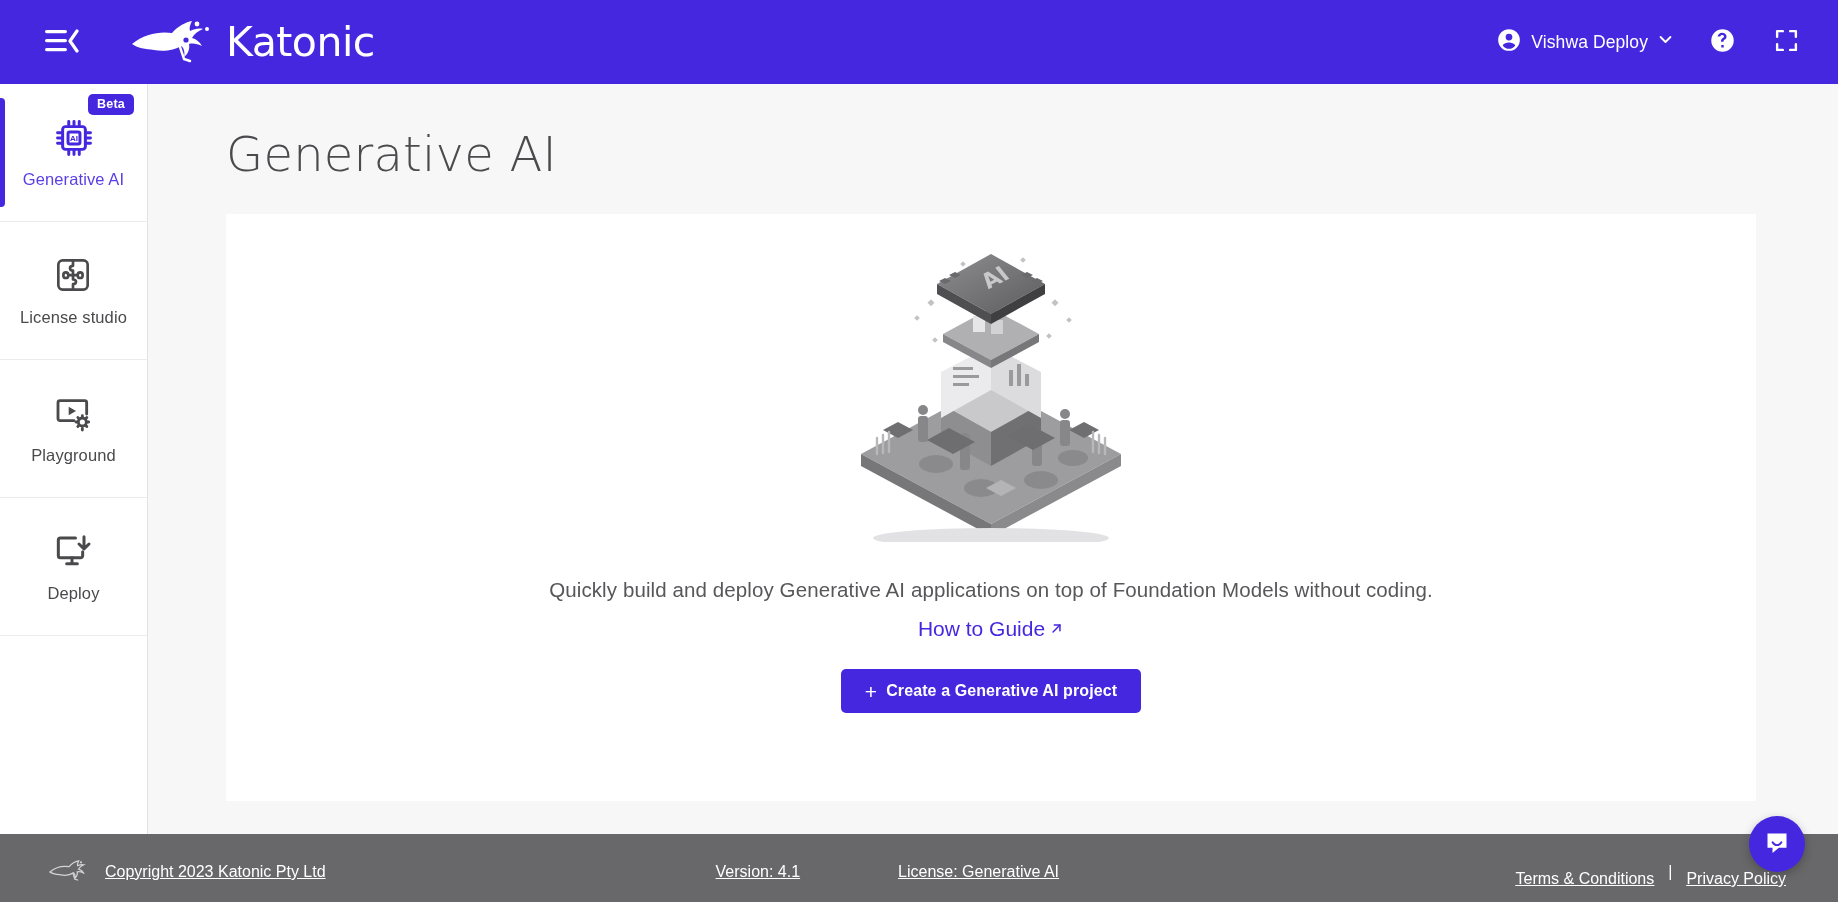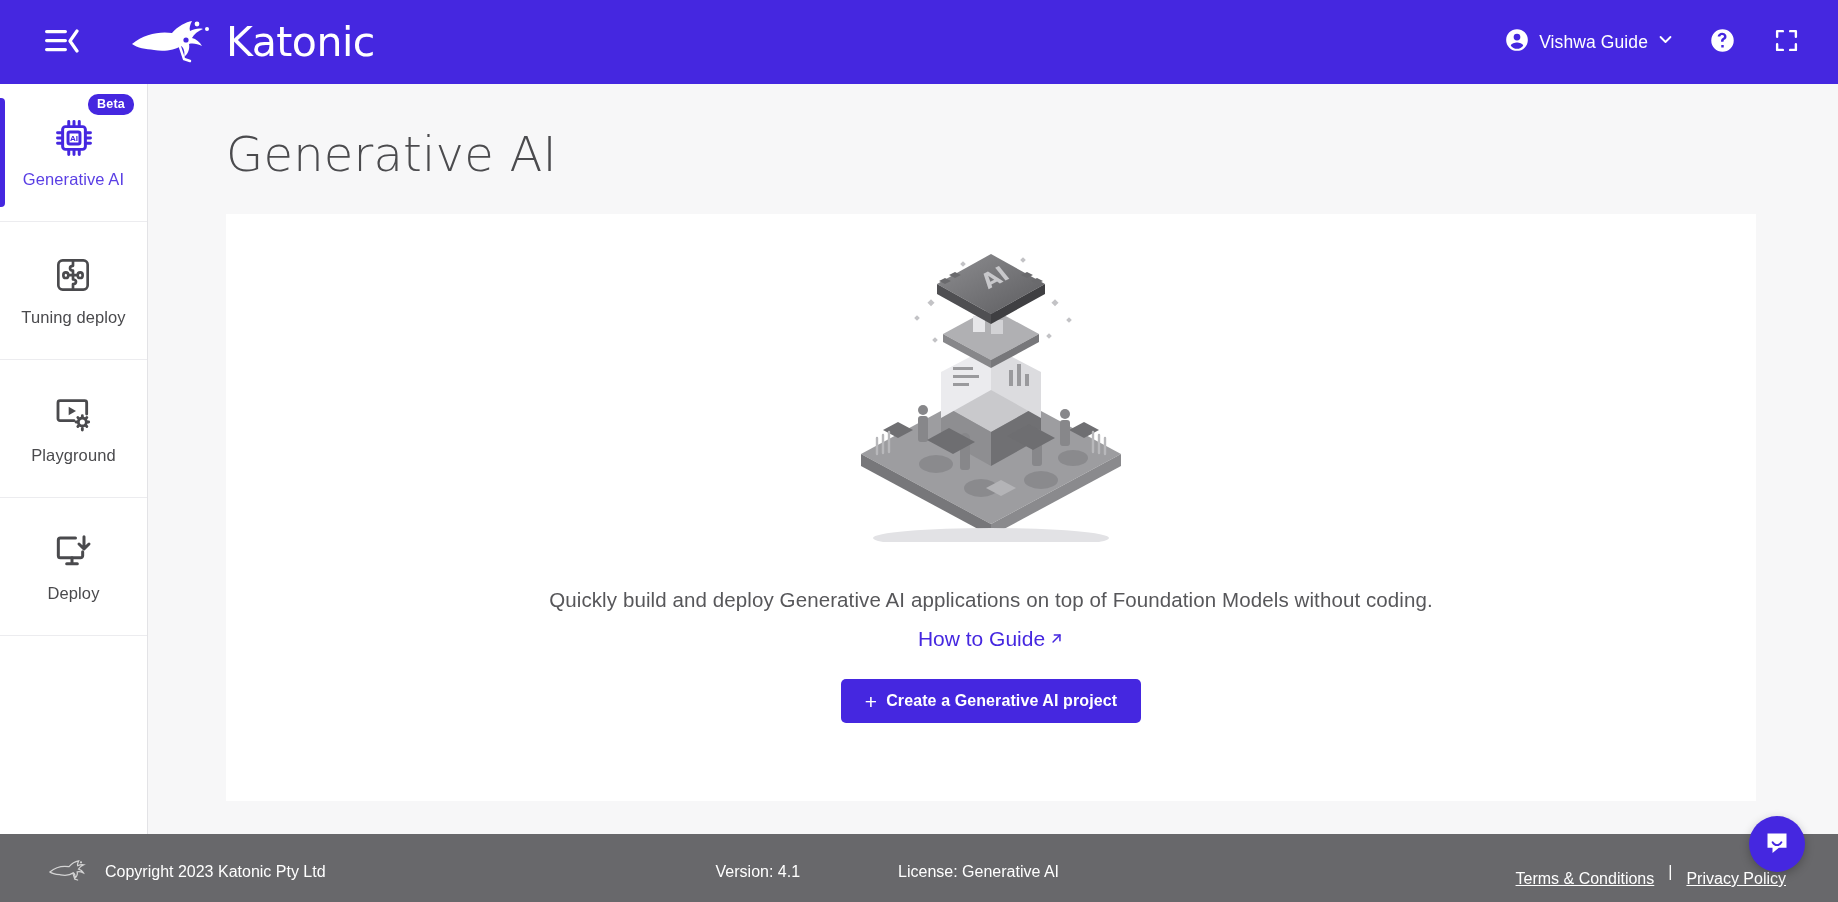--- a/index.html
+++ b/index.html
@@ -69,21 +69,21 @@
   .nav-item.active { color: #4527e0; }
   .nav-item.active .nav-label { color: #5a3fe4; }
   .nav-item.active::before {
     content: ""; position: absolute; left: 0; top: 14px; bottom: 14px;
     width: 5px; border-radius: 0 4px 4px 0; background: #4527e0;
   }
   .beta-badge {
     position: absolute; top: 10px; right: 13px;
     background: #4527e0; color: #fff;
     font-size: 12.5px; font-weight: 700;
-    padding: 3px 9px 4px; border-radius: 10px;
+    padding: 3px 9px 4px; border-radius: 5px;
     letter-spacing: .2px;
   }
   .nav-icon { width: 42px; height: 42px; display: block; }
 
   
   .main {
     flex: 1; min-width: 0;
     background: #f7f7f8;
     padding: 46px 82px 0 78px;
     overflow: hidden;
@@ -97,21 +97,21 @@
   .card {
     background: #fff;
     height: 587px;
     display: flex; flex-direction: column;
     align-items: center; justify-content: flex-start;
     padding-top: 12px;
   }
   .hero-art { width: 300px; height: 300px; margin-top: 16px; }
   .tagline {
     font-size: 20.5px; color: #57575a; font-weight: 400;
-    margin-top: 46px; letter-spacing: .1px;
+    margin-top: 36px; letter-spacing: .1px;
   }
   .how-link {
     margin-top: 15px;
     font-size: 21px; color: #4527e0;
     text-decoration: none; cursor: pointer;
     display: inline-flex; align-items: center; gap: 4px;
   }
   .cta-btn {
     margin-top: 28px;
     background: #4527e0; color: #fff;
@@ -124,21 +124,21 @@
   }
   .cta-plus { font-size: 21px; font-weight: 400; line-height: 1; }
 
   
   .footer {
     height: 68px; min-height: 68px;
     background: #68686b;
     display: flex; align-items: center;
     color: #fff; font-size: 16px;
     padding: 8px 52px 0 48px;
-    position: relative; z-index: 15;
+    position: relative; z-index: 15; text-decoration: underline;
   }
   .foot-copy { display: flex; align-items: center; gap: 13px; }
   .foot-version { margin-left: 390px; text-align: center; }
   .foot-license { margin-left: 98px; }
   .foot-links { margin-left: auto; display: flex; align-items: center; gap: 14px; }
   .foot-links a { color: #fff; text-decoration: underline; cursor: pointer; font-size: 16px; margin-top: 14px; }
   .foot-sep { color: #fff; }
 
   
   .chat-fab {
@@ -183,21 +183,21 @@
     </div>
 
     <div class="header-right">
 
       <div class="user-menu">
         <span>
           <svg width="26" height="26" viewBox="0 0 24 24" fill="#fff">
             <path d="M12 2a10 10 0 100 20 10 10 0 000-20zm0 4.2a3.1 3.1 0 110 6.2 3.1 3.1 0 010-6.2zm0 13.9c-2.3 0-4.4-1.1-5.7-2.9.3-1.8 3.8-2.8 5.7-2.8s5.4 1 5.7 2.8a7 7 0 01-5.7 2.9z"></path>
           </svg>
         </span>
-        <span class="user-name">Vishwa Guide</span>
+        <span class="user-name">Vishwa Deploy</span>
         <span>
           <svg width="17" height="17" viewBox="0 0 24 24" fill="none">
             <path d="M5 8.5 L12 15.5 L19 8.5" stroke="#fff" stroke-width="2.6" stroke-linecap="round" stroke-linejoin="round"></path>
           </svg>
         </span>
       </div>
 
       <div class="icon-btn">
         <span>
           <svg width="27" height="27" viewBox="0 0 24 24" fill="#fff">
@@ -235,21 +235,21 @@
       </div>
 
       <div class="nav-item">
         <span class="nav-icon">
           <svg width="40" height="40" viewBox="0 0 24 24" fill="none" stroke="#4a4a4d" stroke-width="1.6" stroke-linecap="round" stroke-linejoin="round">
             <rect x="3.2" y="3.2" width="17.6" height="17.6" rx="2.6"></rect>
             <path d="M12 3.4v3.1c-1 0-1.8.5-1.8 1.4s.8 1.4 1.8 1.4v2.8H9.2c0-1-.6-1.7-1.5-1.7s-1.5.8-1.5 1.7.6 1.7 1.5 1.7 1.5-.7 1.5-1.7"></path>
             <path d="M12 20.6v-3.1c1 0 1.8-.5 1.8-1.4s-.8-1.4-1.8-1.4v-2.6h2.8c0 1 .6 1.7 1.5 1.7s1.5-.8 1.5-1.7-.6-1.7-1.5-1.7-1.5.7-1.5 1.7"></path>
           </svg>
         </span>
-        <span class="nav-label">Tuning deploy</span>
+        <span class="nav-label">License studio</span>
       </div>
 
       <div class="nav-item">
         <span class="nav-icon">
           <svg width="40" height="40" viewBox="0 0 24 24" fill="none" stroke="#4a4a4d" stroke-width="1.7" stroke-linecap="round" stroke-linejoin="round">
             <path d="M20.2 12.6V5.8a1.2 1.2 0 00-1.2-1.2H4.2A1.2 1.2 0 003 5.8v9.6a1.2 1.2 0 001.2 1.2h8.4"></path>
             <path d="M9.4 8.2l4.4 2.6-4.4 2.6z" fill="#4a4a4d" stroke="none"></path>
             <circle cx="17.6" cy="17.4" r="2.4"></circle>
             <path d="M17.6 13.6v1M17.6 21.2v1M21.4 17.4h-1M14.8 17.4h-1M20.3 14.7l-.7.7M15.6 19.4l-.7.7M20.3 20.1l-.7-.7M15.6 15.4l-.7-.7"></path>
           </svg>

